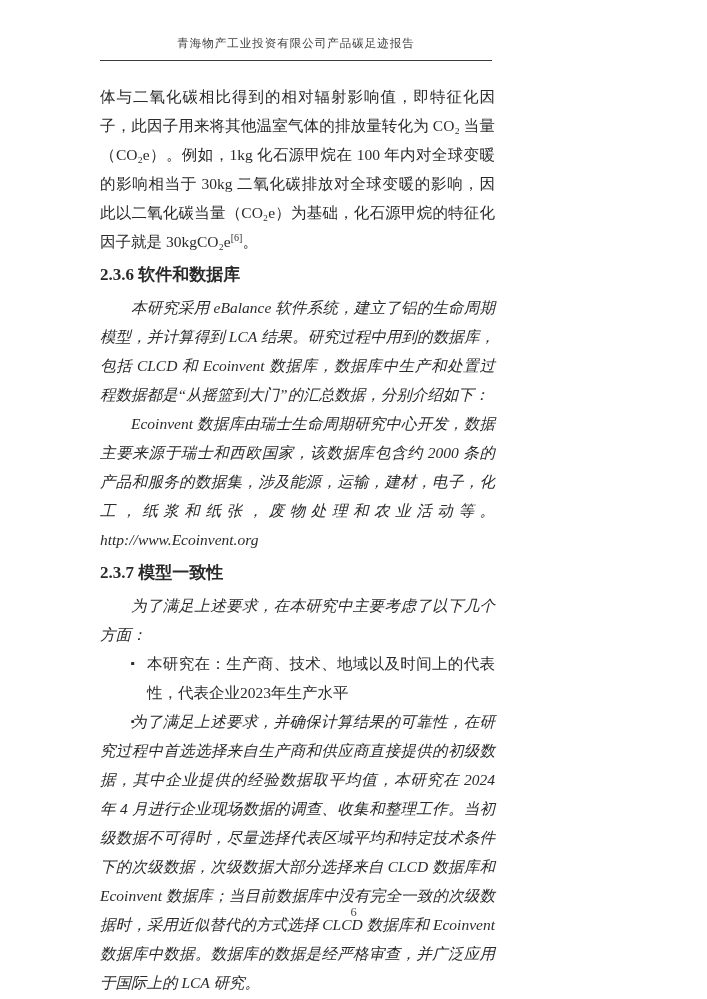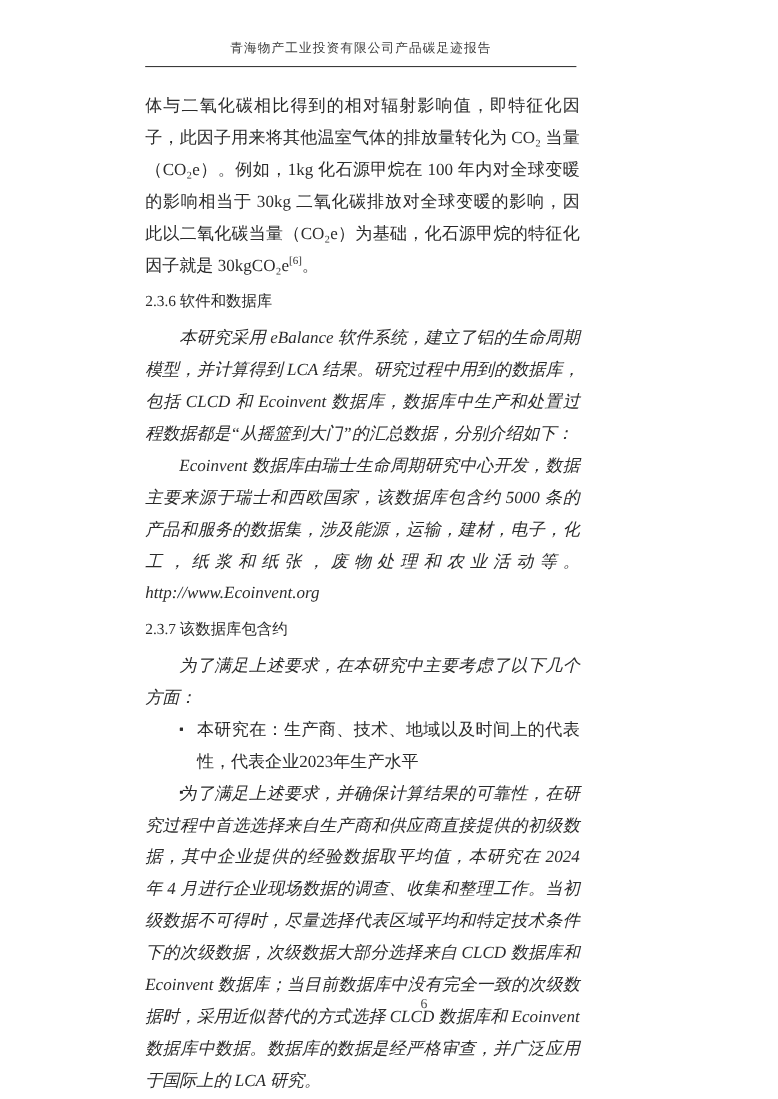--- a/index.html
+++ b/index.html
@@ -9,21 +9,20 @@
   }
   .doc-page {
     position: relative;
     width: 587px;
     height: 999px;
     background: #ffffff;
     box-sizing: border-box;
     font-family: "Liberation Serif", "DejaVu Serif", serif;
     color: #2a2a2a;
     overflow: hidden;
-    margin-left: 32px;
   }
   .doc-header {
     position: absolute;
     top: 36px;
     left: 100px;
     right: 95px;
     text-align: center;
     font-size: 11.5px;
     letter-spacing: 1px;
     color: #3d3d3d;
@@ -42,22 +41,22 @@
   .para {
     margin: 0;
     text-align: justify;
   }
   .para.indent {
     text-indent: 2em;
     font-style: italic;
   }
   .heading {
     margin: 4px 0 4px 0;
-    font-size: 14px;
-    font-weight: normal;
+    font-size: 17px;
+    font-weight: bold;
     text-align: left;
   }
   .bullet-item {
     position: relative;
     padding-left: 47px;
     text-align: justify;
   }
   .bullet-item .bullet-glyph {
     position: absolute;
     left: 31px;
@@ -83,22 +82,22 @@
 <body>
 
 <div class="doc-page">
 
   <div class="doc-header">青海物产工业投资有限公司产品碳足迹报告</div>
 
   <div class="doc-body" id="doc-body">
       <p class="para"><span>体与二氧化碳相比得到的相对辐射影响值，即特征化因子，此因子用来将其他温室气体的排放量转化为 CO₂ 当量（CO₂e）。例如，1kg 化石源甲烷在 100 年内对全球变暖的影响相当于 30kg 二氧化碳排放对全球变暖的影响，因此以二氧化碳当量（CO₂e）为基础，化石源甲烷的特征化因子就是 30kgCO₂e</span><sup>[6]</sup><span>。</span></p>
       <h3 class="heading">2.3.6 软件和数据库</h3>
       <p class="para indent">本研究采用 eBalance 软件系统，建立了铝的生命周期模型，并计算得到 LCA 结果。研究过程中用到的数据库，包括 CLCD 和 Ecoinvent 数据库，数据库中生产和处置过程数据都是“从摇篮到大门”的汇总数据，分别介绍如下：</p>
-      <p class="para indent">Ecoinvent 数据库由瑞士生命周期研究中心开发，数据主要来源于瑞士和西欧国家，该数据库包含约 5000 条的产品和服务的数据集，涉及能源，运输，建材，电子，化工，纸浆和纸张，废物处理和农业活动等。http://www.Ecoinvent.org</p>
-      <h3 class="heading">2.3.7 该数据库包含约</h3>
+      <p class="para indent">Ecoinvent 数据库由瑞士生命周期研究中心开发，数据主要来源于瑞士和西欧国家，该数据库包含约 2000 条的产品和服务的数据集，涉及能源，运输，建材，电子，化工，纸浆和纸张，废物处理和农业活动等。http://www.Ecoinvent.org</p>
+      <h3 class="heading">2.3.7 模型一致性</h3>
       <p class="para indent">为了满足上述要求，在本研究中主要考虑了以下几个方面：</p>
       <div class="bullet-item"><span class="bullet-glyph">▪</span></div>
       <div class="bullet-item"><span class="bullet-glyph">▪</span><span>本研究在：生产商、技术、地域以及时间上的代表性，代表企业2023年生产水平</span></div>
       <div class="bullet-item"><span class="bullet-glyph">▪</span></div>
       <p class="para indent">为了满足上述要求，并确保计算结果的可靠性，在研究过程中首选选择来自生产商和供应商直接提供的初级数据，其中企业提供的经验数据取平均值，本研究在 2024 年 4 月进行企业现场数据的调查、收集和整理工作。当初级数据不可得时，尽量选择代表区域平均和特定技术条件下的次级数据，次级数据大部分选择来自 CLCD 数据库和 Ecoinvent 数据库；当目前数据库中没有完全一致的次级数据时，采用近似替代的方式选择 CLCD 数据库和 Ecoinvent 数据库中数据。数据库的数据是经严格审查，并广泛应用于国际上的 LCA 研究。</p>
     </div>
 
   <div class="doc-footer">6</div>
 
 </div>

